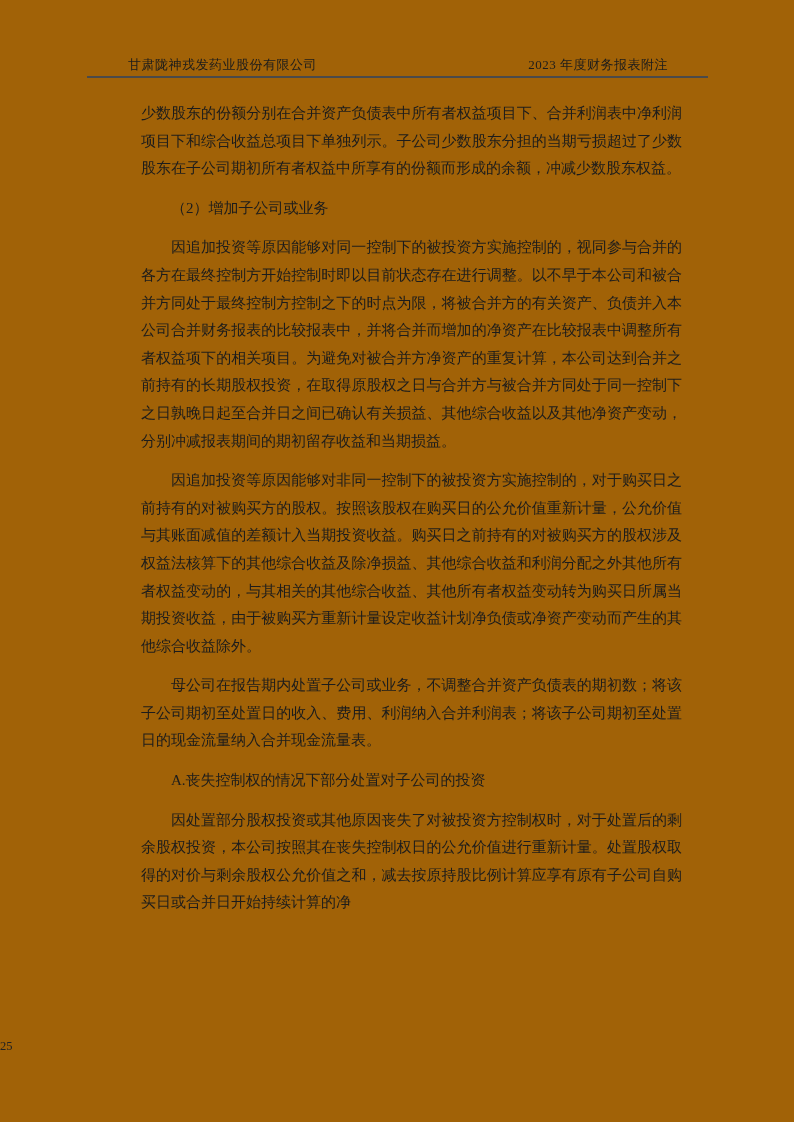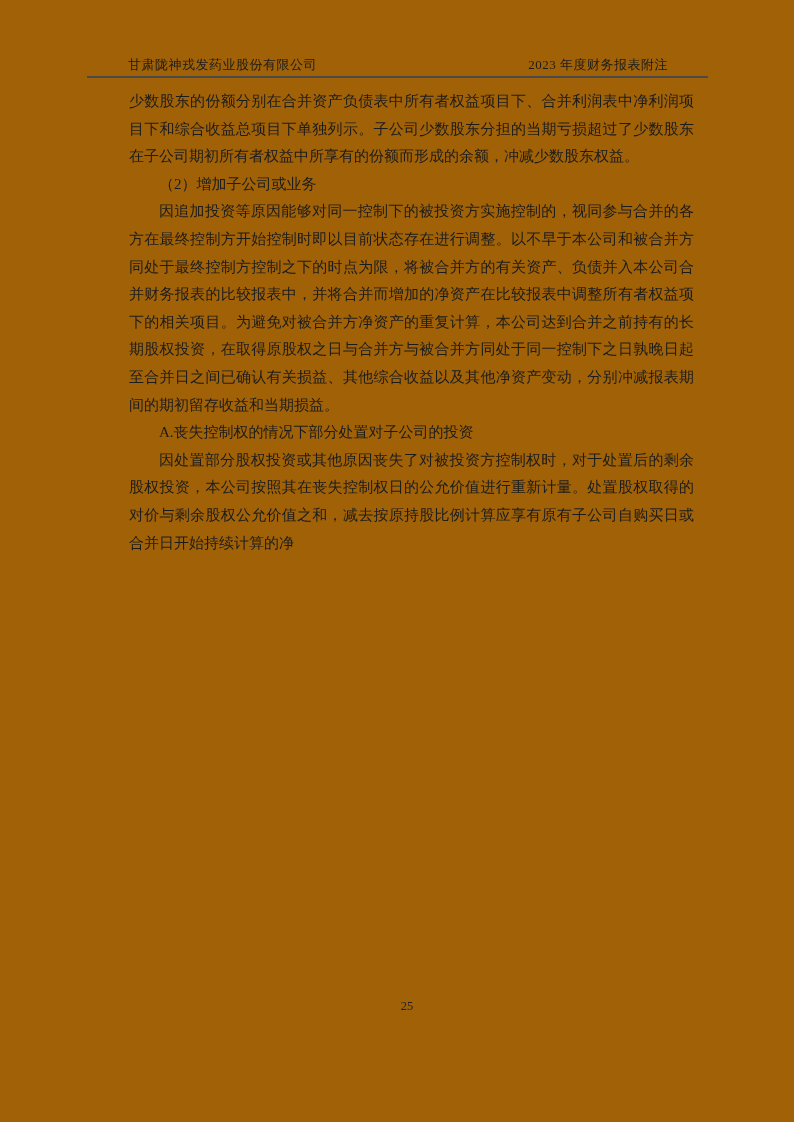--- a/index.html
+++ b/index.html
@@ -48,51 +48,52 @@
     position: absolute;
     left: 129px;
     top: 88px;
     width: 565px;
     font-size: 15px;
     line-height: 27.6px;
     text-align: justify;
     text-justify: inter-ideograph;
   }
   .para {
-    margin: 0;
+    margin: 12px;
     padding: 0;
   }
   .indent {
     text-indent: 2em;
   }
   .page-number {
     position: absolute;
     left: 0;
     right: 0;
-    top: 999px;
-    text-align: center;
+    top: 1039px;
+    text-align: left;
     font-size: 12.5px;
     color: #222222;
-    margin-left: 20px;
   }
 </style>
 </head>
 <body>
 
 <div class="page">
 
   <div class="header-company">甘肃陇神戎发药业股份有限公司</div>
 
   <div class="header-title">2023 年度财务报表附注</div>
 
   <div class="header-rule"></div>
 
   <div class="content">
       <p class="para">少数股东的份额分别在合并资产负债表中所有者权益项目下、合并利润表中净利润项目下和综合收益总项目下单独列示。子公司少数股东分担的当期亏损超过了少数股东在子公司期初所有者权益中所享有的份额而形成的余额，冲减少数股东权益。</p>
       <p class="para indent">（2）增加子公司或业务</p>
       <p class="para indent">因追加投资等原因能够对同一控制下的被投资方实施控制的，视同参与合并的各方在最终控制方开始控制时即以目前状态存在进行调整。以不早于本公司和被合并方同处于最终控制方控制之下的时点为限，将被合并方的有关资产、负债并入本公司合并财务报表的比较报表中，并将合并而增加的净资产在比较报表中调整所有者权益项下的相关项目。为避免对被合并方净资产的重复计算，本公司达到合并之前持有的长期股权投资，在取得原股权之日与合并方与被合并方同处于同一控制下之日孰晚日起至合并日之间已确认有关损益、其他综合收益以及其他净资产变动，分别冲减报表期间的期初留存收益和当期损益。</p>
+      <p class="para indent">因追加投资等原因能够对非同一控制下的被投资方实施控制的，对于购买日之前持有的对被购买方的股权。按照该股权在购买日的公允价值重新计量，公允价值与其账面减值的差额计入当期投资收益。购买日之前持有的对被购买方的股权涉及权益法核算下的其他综合收益及除净损益、其他综合收益和利润分配之外其他所有者权益变动的，与其相关的其他综合收益、其他所有者权益变动转为购买日所属当期投资收益，由于被购买方重新计量设定收益计划净负债或净资产变动而产生的其他综合收益除外。</p>
+      <p class="para indent">母公司在报告期内处置子公司或业务，不调整合并资产负债表的期初数；将该子公司期初至处置日的收入、费用、利润纳入合并利润表；将该子公司期初至处置日的现金流量纳入合并现金流量表。</p>
       <p class="para indent">A.丧失控制权的情况下部分处置对子公司的投资</p>
       <p class="para indent">因处置部分股权投资或其他原因丧失了对被投资方控制权时，对于处置后的剩余股权投资，本公司按照其在丧失控制权日的公允价值进行重新计量。处置股权取得的对价与剩余股权公允价值之和，减去按原持股比例计算应享有原有子公司自购买日或合并日开始持续计算的净</p>
     </div>
 
   <div class="page-number">25</div>
 
 </div>
 
 </body></html>

